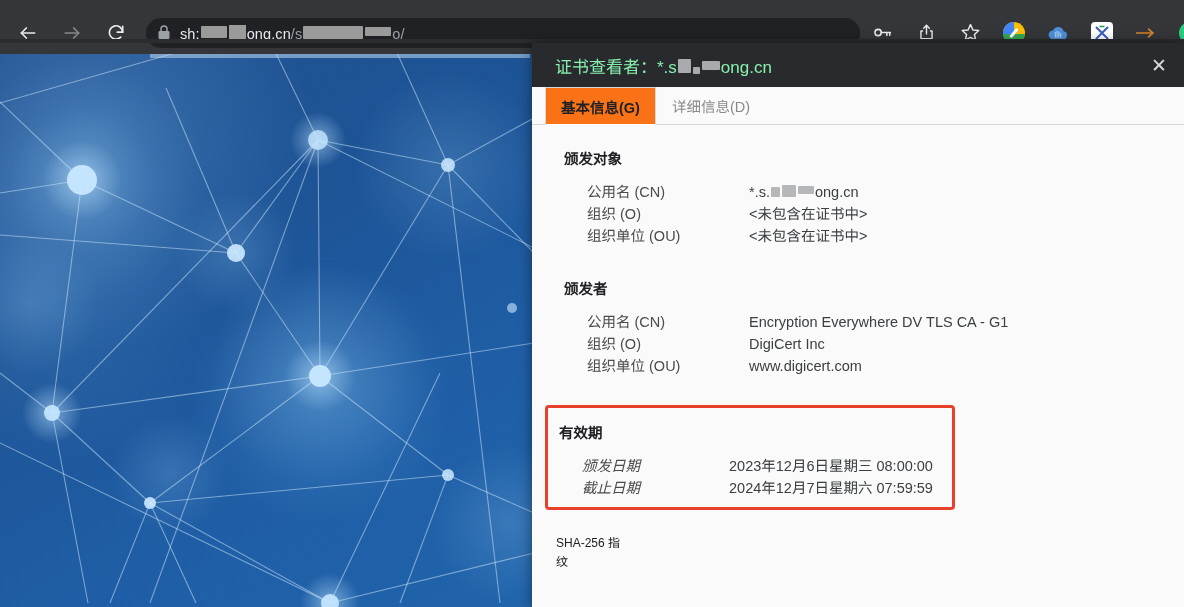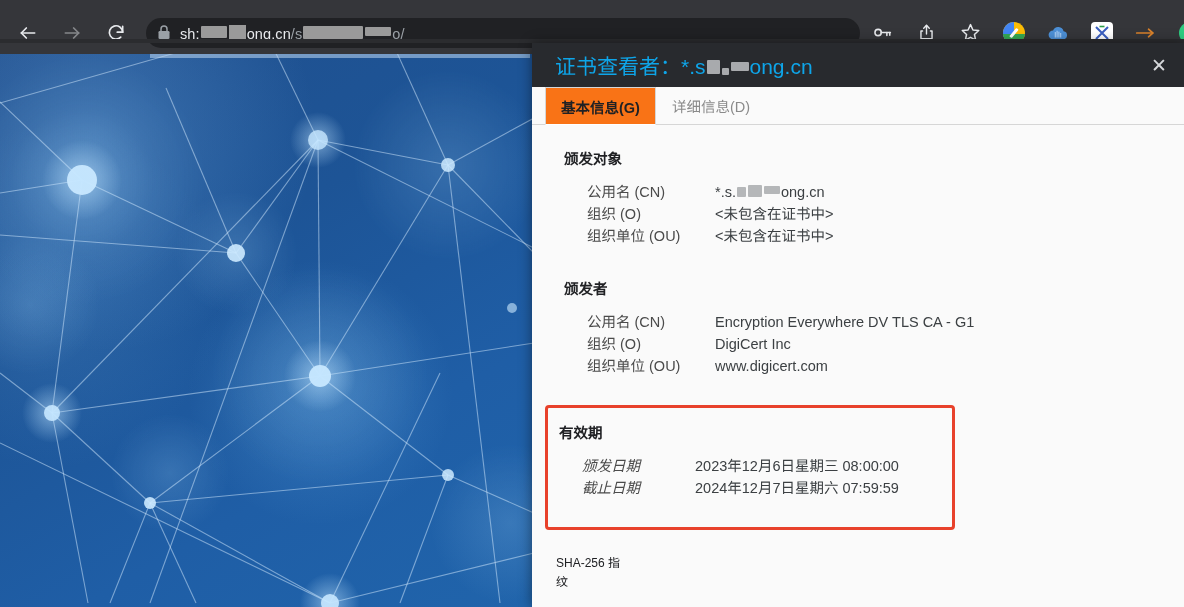--- a/index.html
+++ b/index.html
@@ -111,22 +111,22 @@
     box-shadow: 0 0 12px rgba(0,0,0,.45);
     overflow: hidden;
   }
   .cert-titlebar {
     position: relative;
     height: 44px;
     background: #282A2E;
     display: flex; align-items: center;
   }
   .cert-title {
-    color: #0ea5e9;
-    font-size: 21px;
+    color: #86efac;
+    font-size: 17px;
     margin-left: 23px;
     white-space: nowrap;
     display: flex; align-items: baseline;
   }
   .cert-title .redact { background: #a8aaad; }
   .t1 { width: 13px; height: 14px; }
   .t1b { width: 7px;  height: 7px; transform: translateY(1px); }
   .t2 { width: 18px; height: 9px;  transform: translateY(-3px); }
   .cert-close {
     position: absolute; right: 12px; top: 9px;
@@ -162,21 +162,21 @@
   }
 
   .cert-body { padding: 22px 0 0 0; }
 
   .sect { margin: 0 0 0 0; padding-left: 8px; }
   .sect-title {
     font-size: 14.5px; font-weight: bold; color: #202124;
     margin-left: 24px;
   }
   .rows { margin: 13px 0 0 47px; }
-  .row { display: flex; align-items: baseline; line-height: 22px; }
+  .row { display: flex; align-items: baseline; line-height: 22px; gap: 34px; }
   .row-label {
     width: 128px; flex: 0 0 128px;
     font-size: 14.5px; color: #4b4b4b;
   }
   .row-value {
     font-size: 14.5px; color: #3c4043;
     white-space: nowrap;
     display: flex; align-items: baseline;
   }
   .row-value .redact { background: #b5b7b9; }
@@ -185,21 +185,21 @@
   .v2 { width: 16px; height: 8px; transform: translateY(-3px); }
 
   .gap-a { height: 30px; }
   .gap-b { height: 28px; }
 
   .validity-wrap {
     margin: 0 0 0 13px;
     width: 410px;
     border: 3px solid #E8412B;
     border-radius: 4px;
-    padding: 13px 0 28px 0;
+    padding: 13px 0 8px 0;
     background: #FAFAFA;
   }
   .validity-wrap .sect-title { margin-left: 11px; }
   .validity-wrap .rows { margin-left: 34px; }
   .validity-wrap .row-label { width: 113px; flex: 0 0 113px; font-style: italic; }
 
   .sha-block {
     margin: 24px 0 0 24px;
     width: 90px;
     font-size: 12px; color: #202124;

